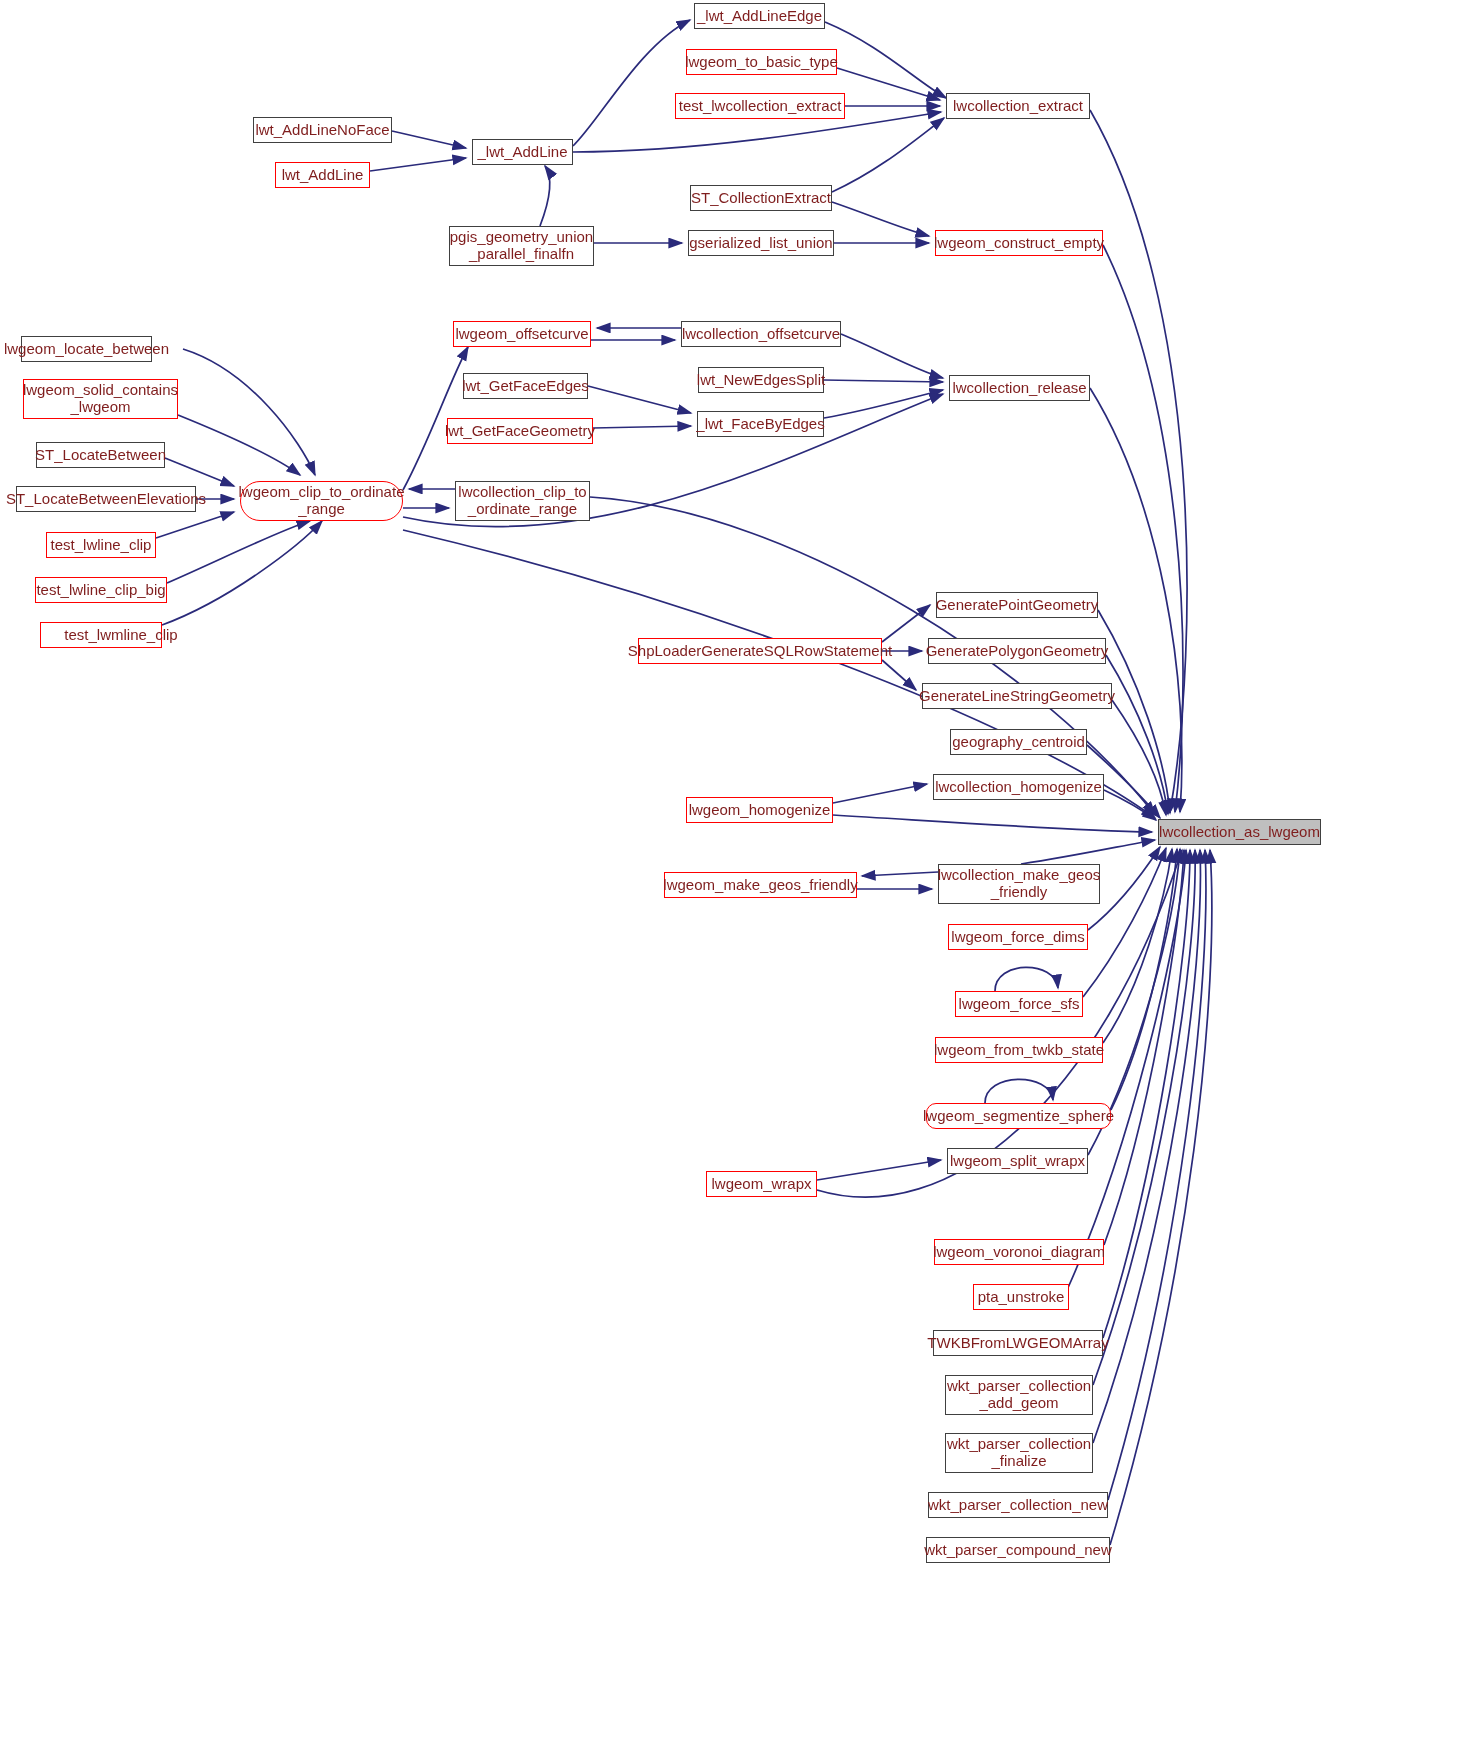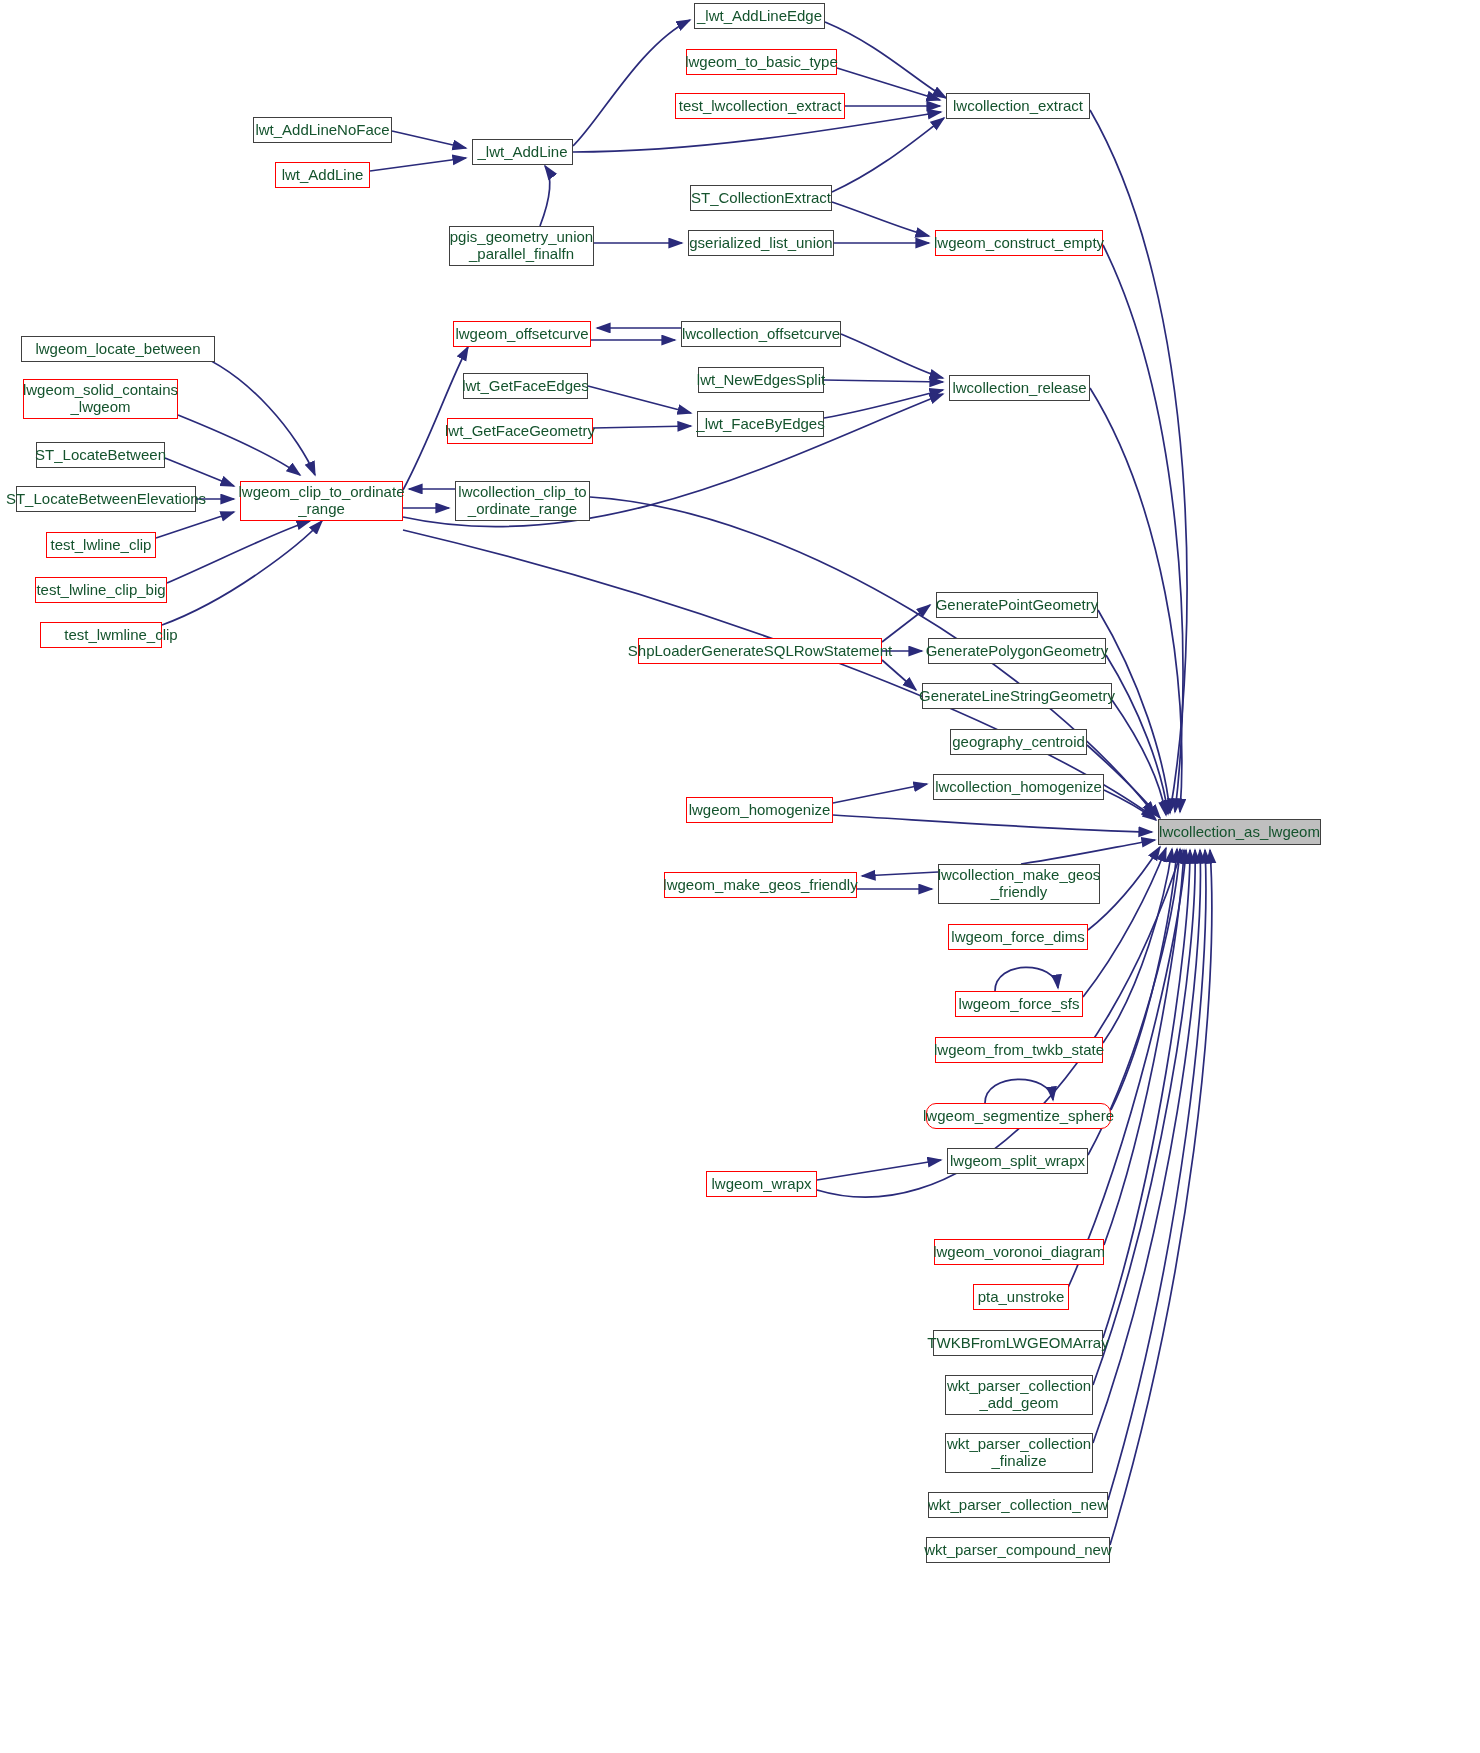--- a/index.html
+++ b/index.html
@@ -10,21 +10,21 @@
     background:#ffffff;
     font-family:"Liberation Sans", sans-serif;
     overflow:hidden;
   }
   #edges{position:absolute;left:0;top:0;width:1480px;height:1753px;}
   .node{
     position:absolute;
     box-sizing:border-box;
     border:1px solid #404040;
     background:#ffffff;
-    color:#14532d;
+    color:#7f1d1d;
     font-size:15px;
     line-height:1.12;
     display:flex;
     align-items:center;
     justify-content:center;
     text-align:center;
     white-space:pre-line;
     padding:0 4px;
     z-index:5;
   }
@@ -116,30 +116,30 @@
       <div class="node" style="left: 253px; top: 117px; width: 139px; height: 26px;">lwt_AddLineNoFace</div>
       <div class="node" style="left: 472px; top: 139px; width: 101px; height: 26px;">_lwt_AddLine</div>
       <div class="node red" style="left: 275px; top: 162px; width: 95px; height: 26px;">lwt_AddLine</div>
       <div class="node" style="left: 690px; top: 185px; width: 142px; height: 26px;">ST_CollectionExtract</div>
       <div class="node" style="left: 449px; top: 226px; width: 145px; height: 40px;">pgis_geometry_union
 _parallel_finalfn</div>
       <div class="node" style="left: 688px; top: 230px; width: 146px; height: 26px;">gserialized_list_union</div>
       <div class="node red" style="left: 935px; top: 230px; width: 168px; height: 26px;">lwgeom_construct_empty</div>
       <div class="node red" style="left: 453px; top: 321px; width: 138px; height: 26px;">lwgeom_offsetcurve</div>
       <div class="node" style="left: 681px; top: 321px; width: 160px; height: 26px;">lwcollection_offsetcurve</div>
-      <div class="node" style="left: 21px; top: 336px; width: 194px; height: 26px;">lwgeom_locate_between</div>
+      <div class="node" style="left: 21px; top: 336px; width: 131px; height: 26px;">lwgeom_locate_between</div>
       <div class="node" style="left: 698px; top: 367px; width: 126px; height: 26px;">lwt_NewEdgesSplit</div>
       <div class="node" style="left: 949px; top: 375px; width: 141px; height: 26px;">lwcollection_release</div>
       <div class="node" style="left: 463px; top: 373px; width: 125px; height: 26px;">lwt_GetFaceEdges</div>
       <div class="node red" style="left: 23px; top: 379px; width: 155px; height: 40px;">lwgeom_solid_contains
 _lwgeom</div>
       <div class="node" style="left: 697px; top: 411px; width: 127px; height: 26px;">_lwt_FaceByEdges</div>
       <div class="node red" style="left: 447px; top: 418px; width: 146px; height: 26px;">lwt_GetFaceGeometry</div>
       <div class="node" style="left: 36px; top: 442px; width: 129px; height: 26px;">ST_LocateBetween</div>
-      <div class="node red" style="left: 240px; top: 481px; width: 163px; height: 40px;">lwgeom_clip_to_ordinate
+      <div class="node red" style="left: 240px; top: 481px; width: 163px; height: 40px; border-radius: 20px;">lwgeom_clip_to_ordinate
 _range</div>
       <div class="node" style="left: 455px; top: 481px; width: 135px; height: 40px;">lwcollection_clip_to
 _ordinate_range</div>
       <div class="node" style="left: 16px; top: 486px; width: 180px; height: 26px;">ST_LocateBetweenElevations</div>
       <div class="node red" style="left: 46px; top: 532px; width: 110px; height: 26px;">test_lwline_clip</div>
       <div class="node red" style="left: 35px; top: 577px; width: 132px; height: 26px;">test_lwline_clip_big</div>
       <div class="node red" style="left: 40px; top: 622px; width: 122px; height: 26px; padding-left: 44px;">test_lwmline_clip</div>
       <div class="node" style="left: 936px; top: 592px; width: 162px; height: 26px;">GeneratePointGeometry</div>
       <div class="node red" style="left: 638px; top: 638px; width: 244px; height: 26px;">ShpLoaderGenerateSQLRowStatement</div>
       <div class="node" style="left: 928px; top: 638px; width: 178px; height: 26px;">GeneratePolygonGeometry</div>

